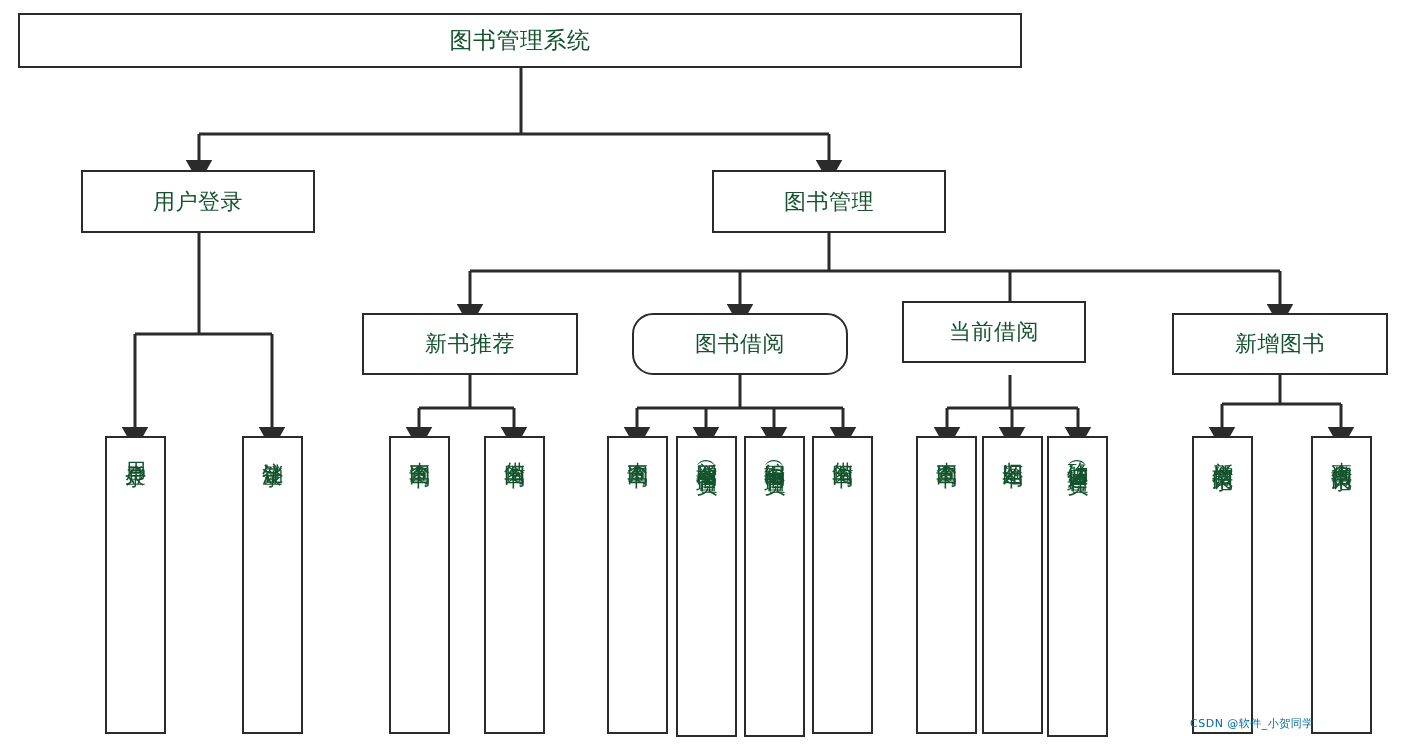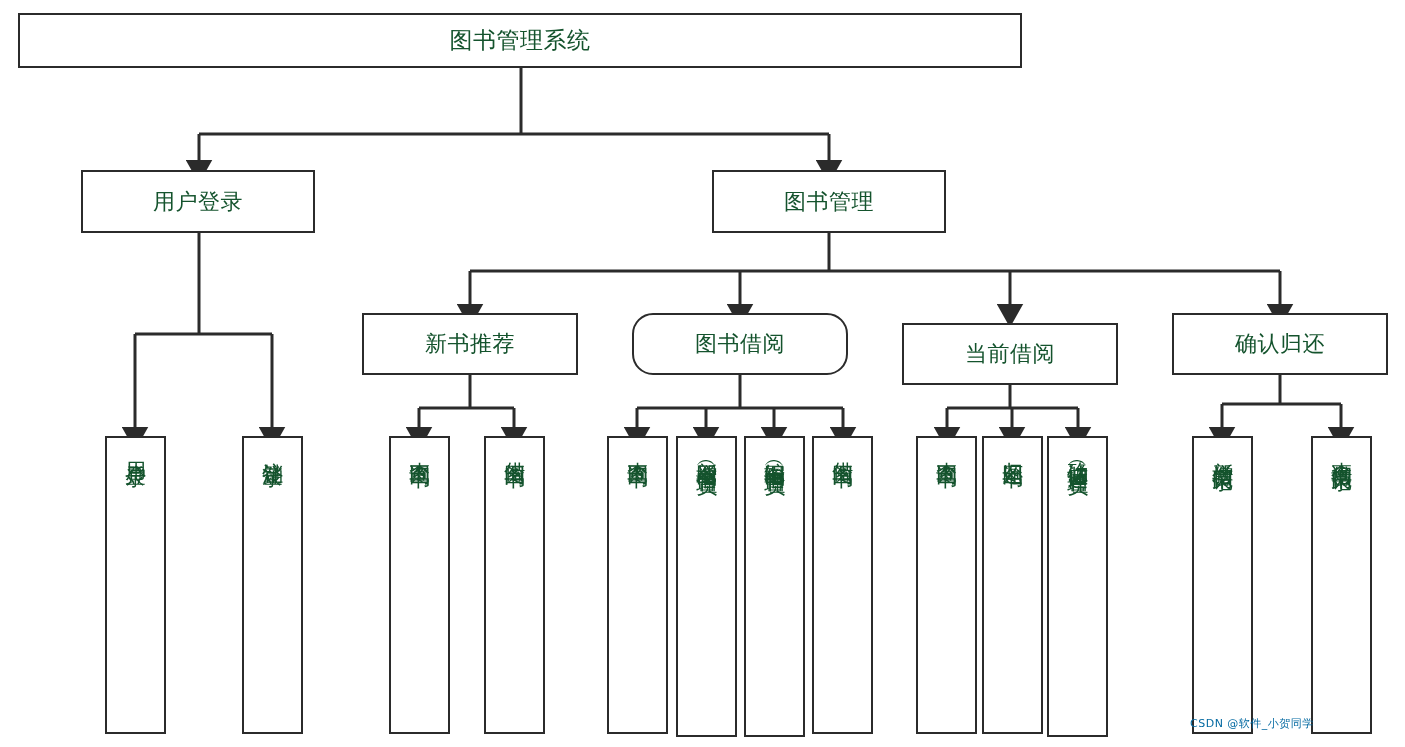--- a/index.html
+++ b/index.html
@@ -136,25 +136,25 @@
   <div class="node horizontal" style="left:362px; top:313px; width:216px; height:62px;">
     <span class="node-label">新书推荐</span>
   </div>
 
   <div class="node horizontal" style="left:712px; top:170px; width:234px; height:63px;">
     <span class="node-label">图书管理</span>
   </div>
   <div class="node horizontal" style="left:632px; top:313px; width:216px; height:62px;border-radius:21px;">
     <span class="node-label">图书借阅</span>
   </div>
-  <div class="node horizontal" style="left:902px; top:323px; width:216px; height:62px;">
+  <div class="node horizontal" style="left:902px; top:301px; width:184px; height:62px;">
     <span class="node-label">当前借阅</span>
   </div>
   <div class="node horizontal" style="left:1172px; top:313px; width:216px; height:62px;">
-    <span class="node-label">确认归还</span>
+    <span class="node-label">新增图书</span>
   </div>
 
   <div class="node vertical" style="left:105px; top:436px; width:61px; height:298px;">
     <span class="node-label">用户登录</span>
   </div>
   <div class="node vertical" style="left:242px; top:436px; width:61px; height:298px;">
     <span class="node-label">注销登录</span>
   </div>
 
   <div class="node vertical" style="left:389px; top:436px; width:61px; height:298px;">

